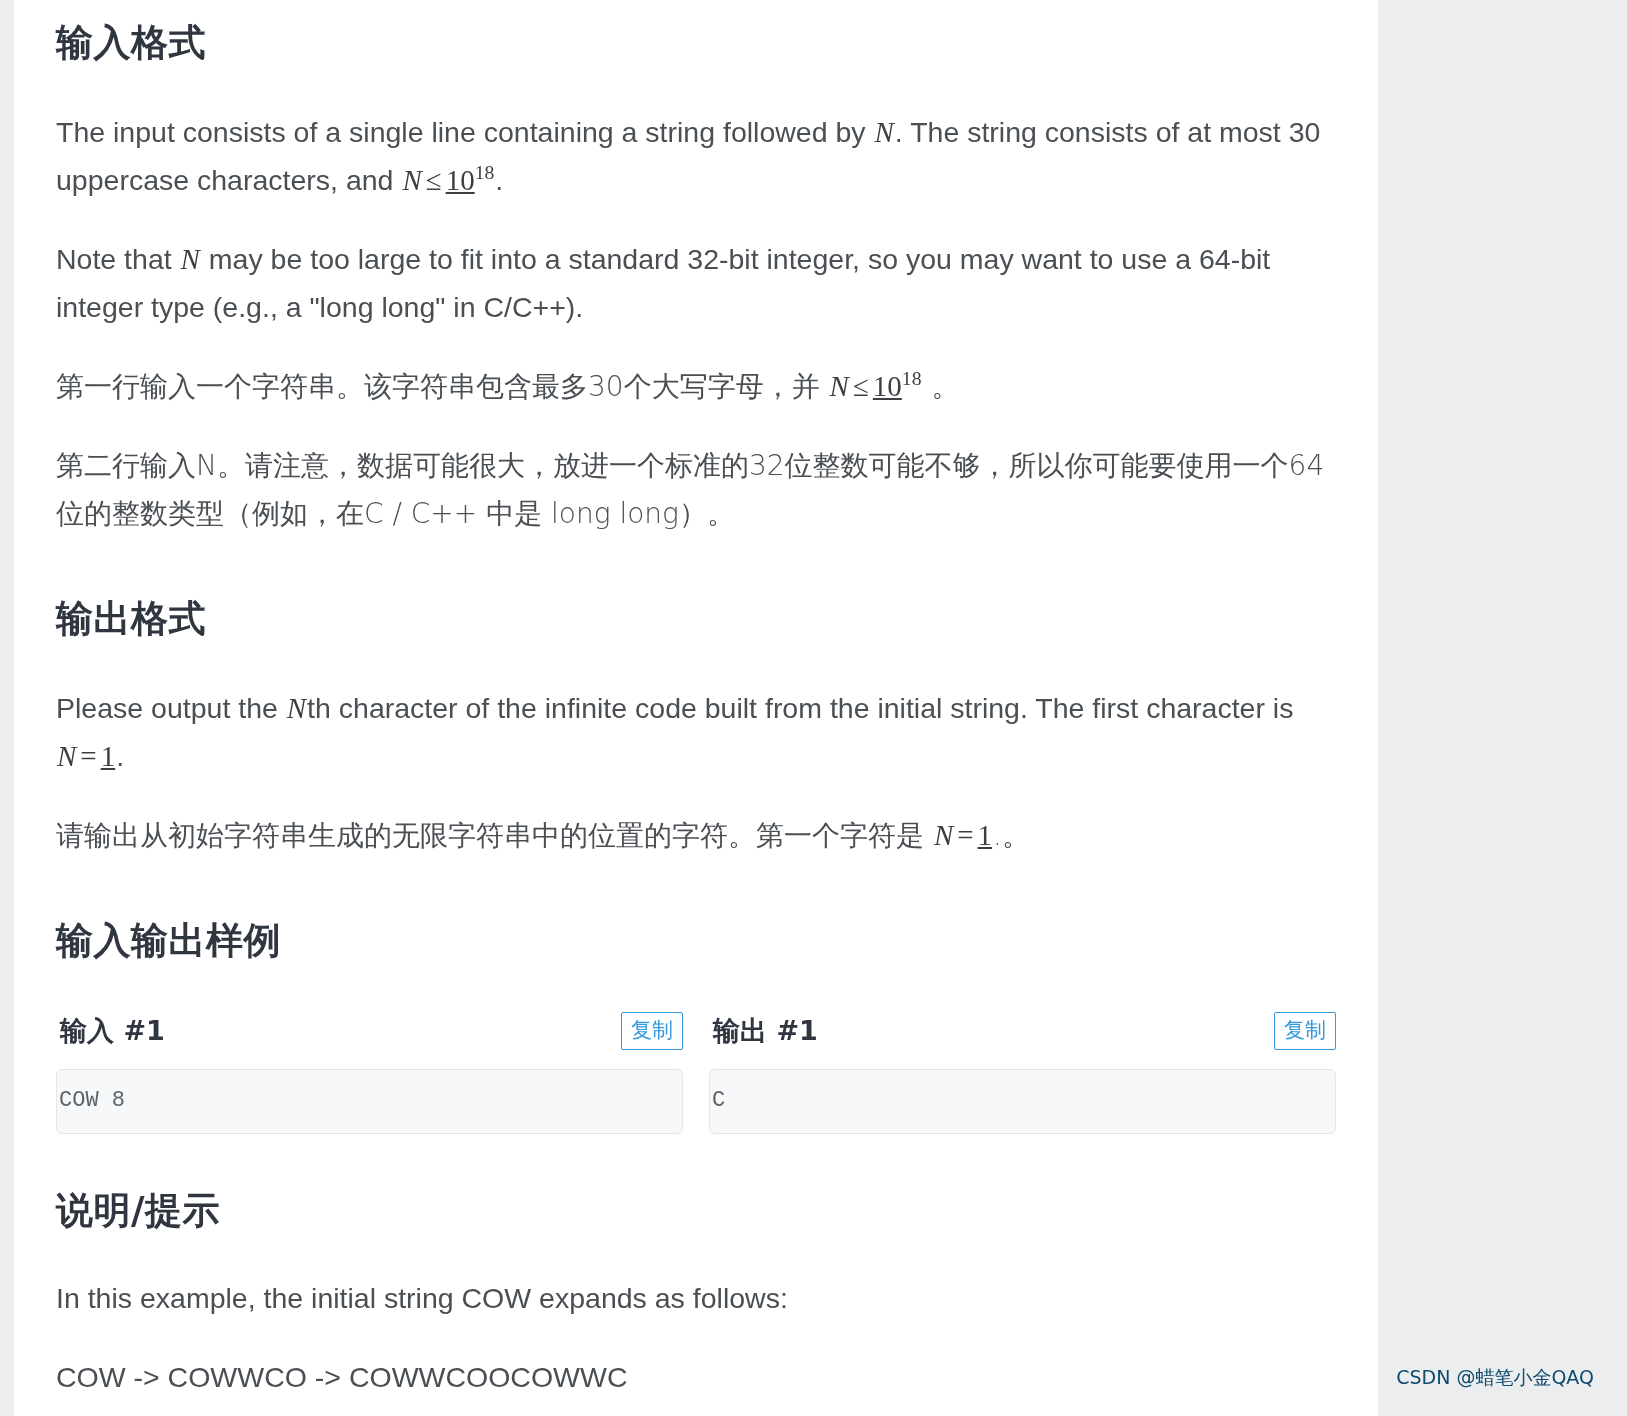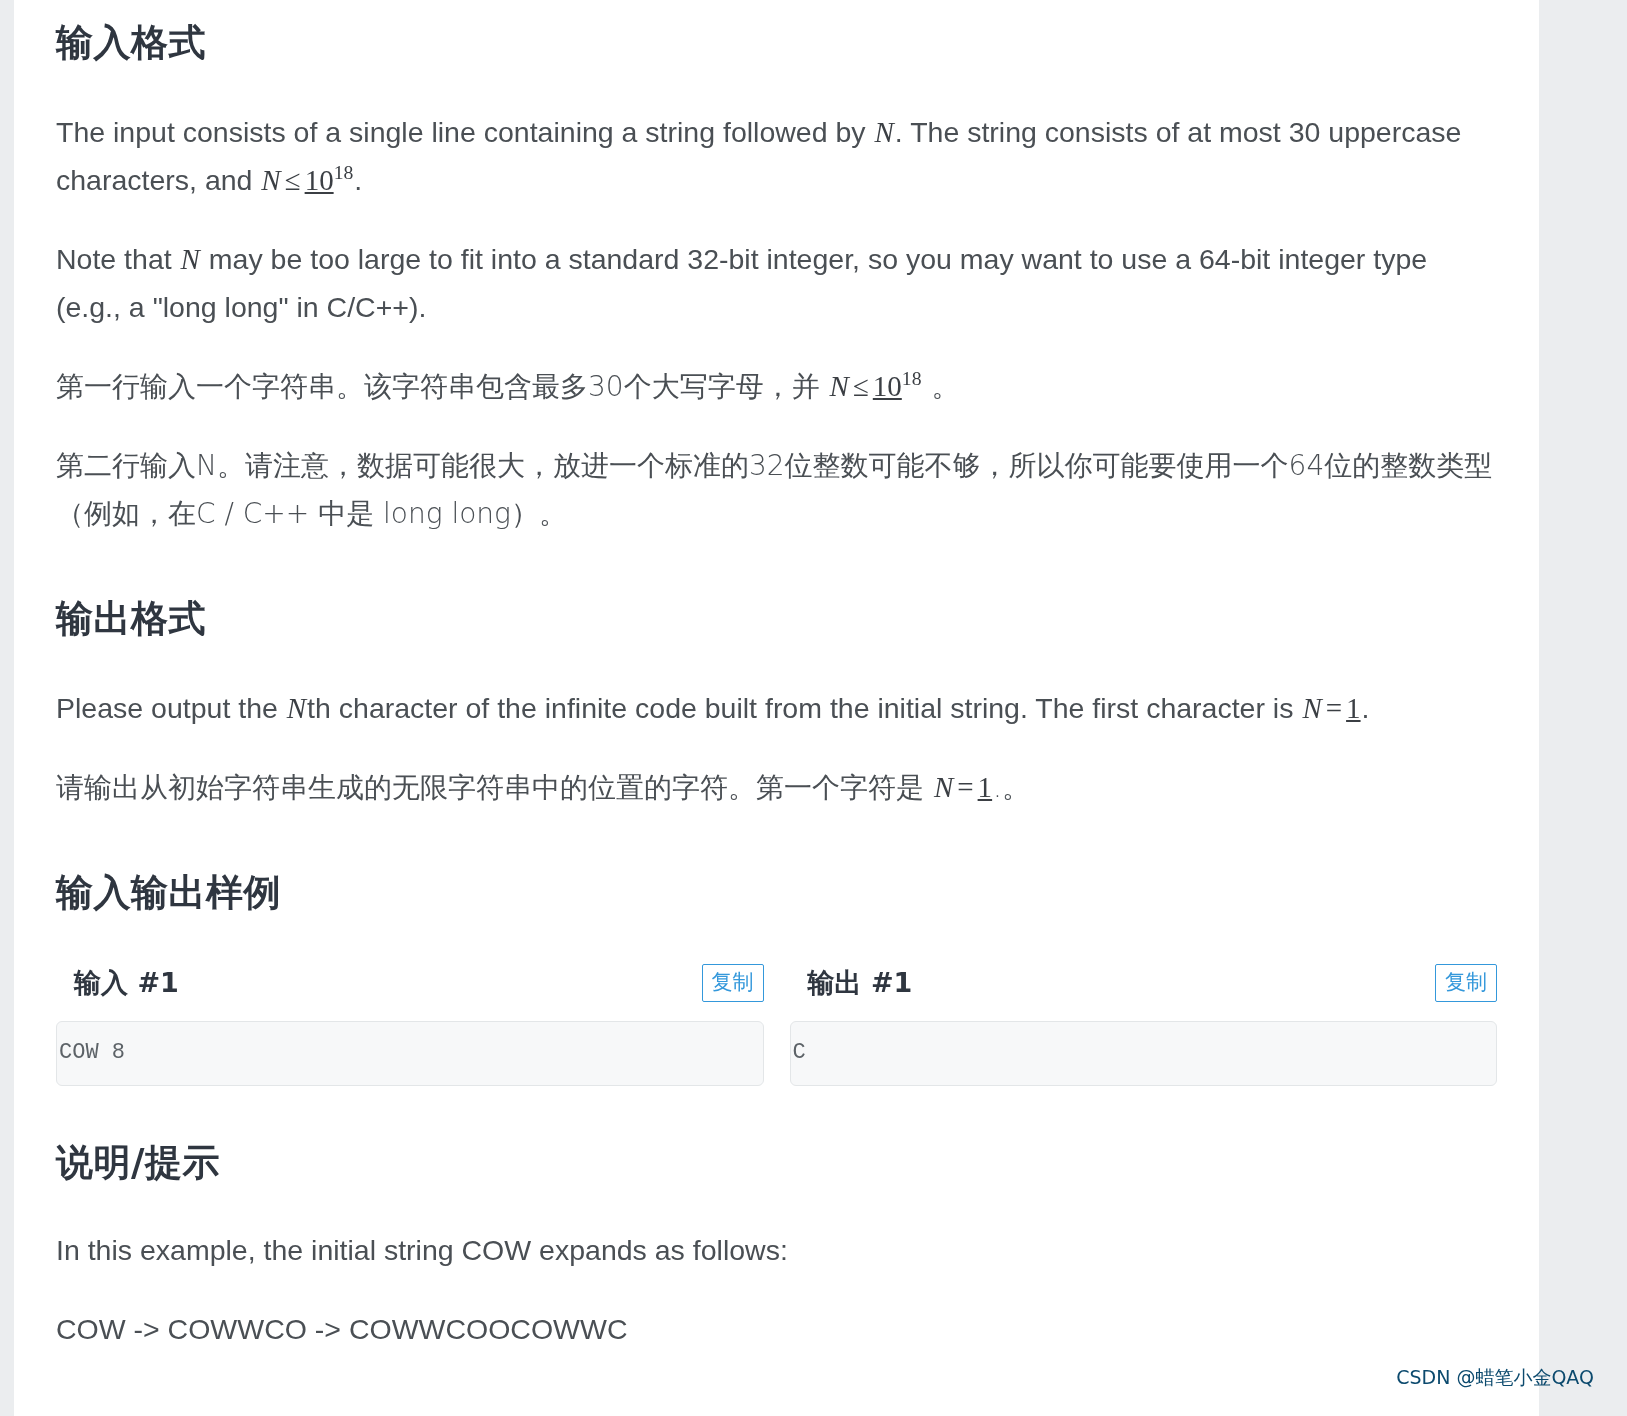--- a/index.html
+++ b/index.html
@@ -20,21 +20,21 @@
     position: absolute;
     left: 0; top: 0;
     width: 1627px;
     height: 1416px;
     background: #ebedef;
   }
   #card {
     position: absolute;
     left: 14px;
     top: 0;
-    width: 1525px;
+    width: 1364px;
     height: 1416px;
     background: #ffffff;
     box-sizing: border-box;
     overflow: hidden;
   }
   #content {
     padding: 0 42px 0 42px;
   }
 
   
@@ -43,21 +43,21 @@
     font-weight: bold;
     color: #2f3640;
     margin: 0;
     letter-spacing: 0.5px;
     font-family: "DejaVu Sans", "Liberation Sans", sans-serif;
   }
   h3.sample-title {
     font-size: 27px;
     font-weight: bold;
     color: #2f3640;
-    margin: 18px;
+    margin: 4px;
     font-family: "DejaVu Sans", "Liberation Sans", sans-serif;
   }
 
   
   p.para {
     font-size: 28.5px;
     line-height: 48px;
     color: #4a4f54;
     margin: 0;
     font-weight: 300;

